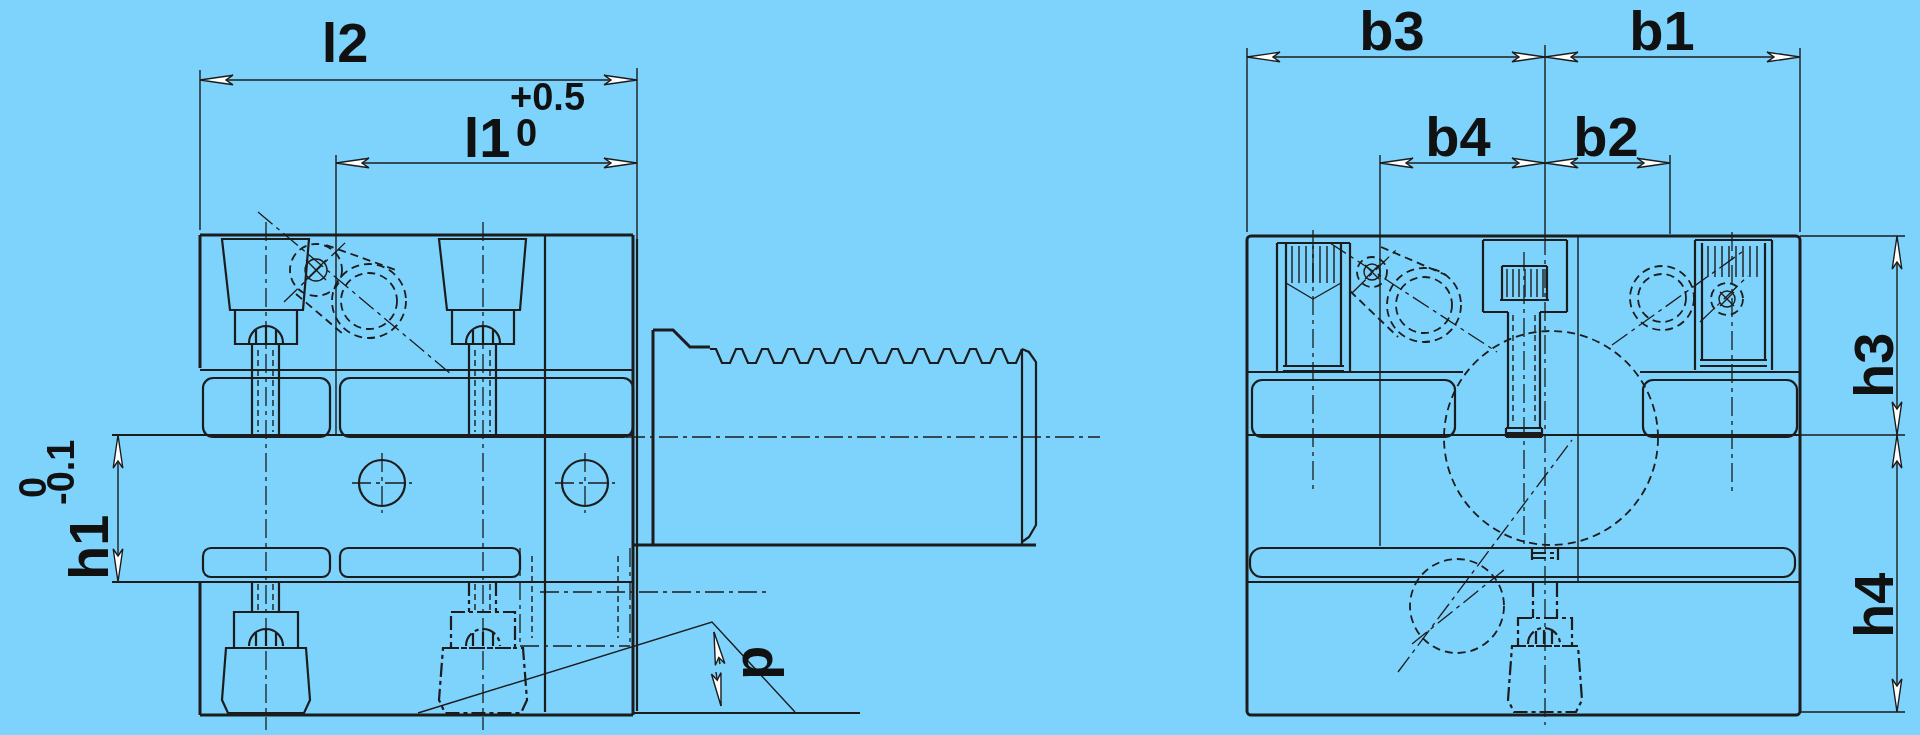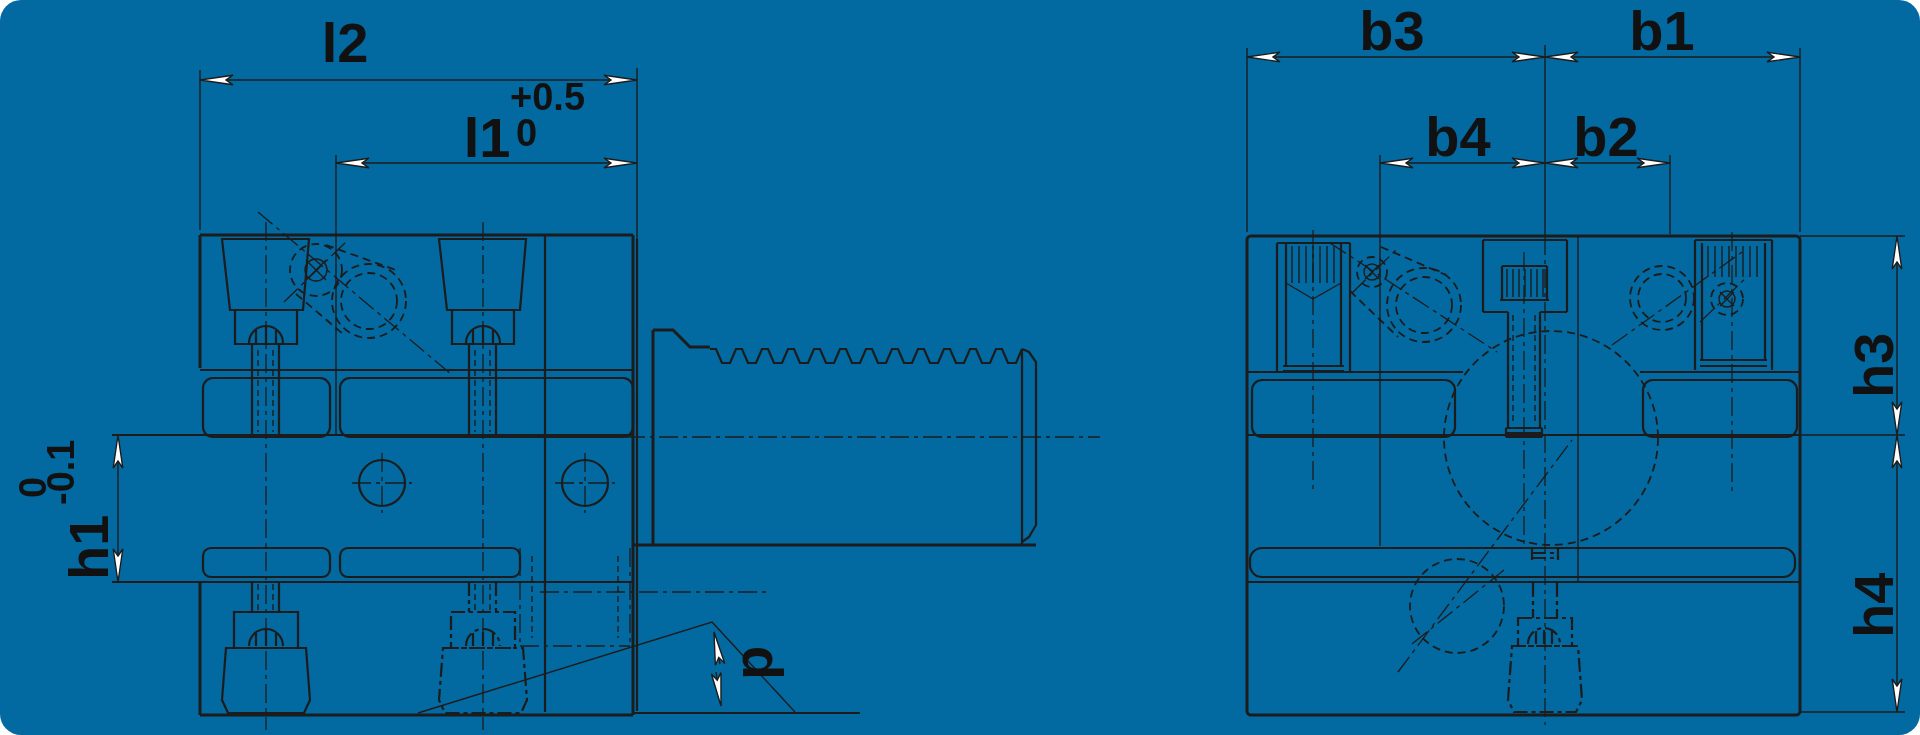--- a/index.html
+++ b/index.html
@@ -1,16 +1,16 @@
 <!DOCTYPE html>
 <html><head>
 <meta charset="utf-8">
 <style>
   html,body{margin:0;padding:0;background:#ffffff;}
-  .stage{width:1920px;height:735px;background:#0369a1;position:relative;overflow:hidden;border-radius:21px;}
+  .stage{width:1920px;height:735px;background:#7dd3fc;position:relative;overflow:hidden;}
   svg{display:block;}
   .lnT{stroke:#1c1c1c;stroke-width:3;fill:none;stroke-linecap:butt;stroke-linejoin:miter;}
   .ln {stroke:#1c1c1c;stroke-width:2.2;fill:none;}
   .lnN{stroke:#1c1c1c;stroke-width:1.4;fill:none;}
   .dash{stroke:#1c1c1c;stroke-width:1.8;fill:none;stroke-dasharray:8 5;}
   .dashT{stroke:#1c1c1c;stroke-width:1.4;fill:none;stroke-dasharray:6 4;}
   .cdash{stroke:#1c1c1c;stroke-width:1.3;fill:none;stroke-dasharray:19 5 4 5;}
   .phantom{stroke-dasharray:14 4 4 4;}
   .txt{font:700 56px "Liberation Sans", sans-serif;fill:#111;}
   .txtS{font:700 38px "Liberation Sans", sans-serif;fill:#111;}

